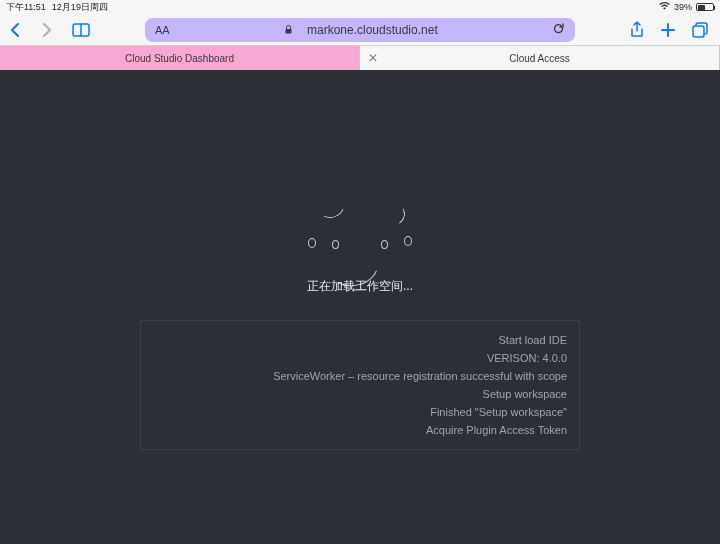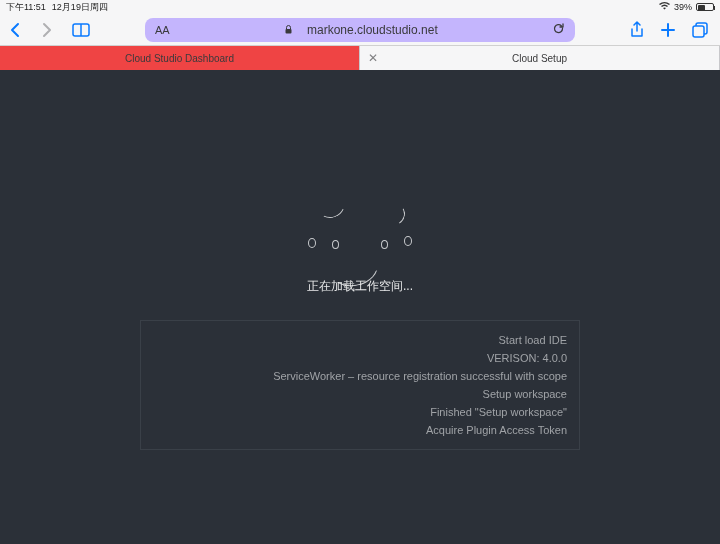--- a/index.html
+++ b/index.html
@@ -11,21 +11,21 @@
 .tb-left { display: flex; gap: 18px; align-items: center; width: 100px; }
 .tb-icon { color: #0a7aff; display: flex; align-items: center; justify-content: center; cursor: pointer; }
 .tb-icon.disabled { color: #b0b0b2; }
 .tb-center { flex: 1; display: flex; align-items: center; justify-content: center; }
 .addr { background: #c4b5fd; border-radius: 8px; height: 24px; width: 430px; display: flex; align-items: center; padding: 0 10px; }
 .addr-aa { font-size: 11px; color: #3a3a3c; padding-right: 70px; }
 .addr-mid { flex: 1; display: flex; align-items: center; justify-content: center; gap: 14px; font-size: 12px; color: #3a3a3c; }
 .lock { width: 9px; height: 9px; }
 .reload { color: #3a3a3c; padding-left: 70px; }
 .tb-right { display: flex; gap: 16px; align-items: center; width: 100px; justify-content: flex-end; padding-right: 4px; }
-.tabs { height: 24px; background: #ef4444; display: flex; }
+.tabs { height: 24px; background: #f9a8d4; display: flex; }
 .tab { flex: 1; display: flex; align-items: center; justify-content: center; font-size: 10px; color: #3a3a3c; position: relative; border-right: 1px solid #c8c8cb; }
 .tab.active { background: #f6f6f7; }
 .tab-close { position: absolute; left: 8px; color: #808083; font-size: 12px; cursor: pointer; }
 .content { height: calc(544px - 70px); background: #2b3038; position: relative; }
 .face { position: absolute; top: 118px; left: 50%; transform: translateX(-50%); width: 140px; height: 110px; }
 .eyebrow-l, .eyebrow-r, .eye-l, .eye-r, .mouth { position: absolute; }
 .eyebrow-l { top: 0; left: 25px; width: 30px; height: 30px; border: 1px solid #c8cacd; border-color: transparent transparent #c8cacd transparent; border-radius: 50%; transform: rotate(-20deg); }
 .eyebrow-r { top: 15px; right: 25px; width: 22px; height: 22px; border: 1px solid #c8cacd; border-color: transparent #c8cacd transparent transparent; border-radius: 50%; transform: rotate(15deg); }
 .eye-l { top: 50px; left: 18px; width: 8px; height: 10px; border: 1px solid #c8cacd; border-radius: 50%; }
 .eye-l2 { position: absolute; top: 52px; left: 42px; width: 7px; height: 9px; border: 1px solid #c8cacd; border-radius: 50%; }
@@ -117,21 +117,21 @@
     </span>
   </div>
 </div>
 
 <div class="tabs">
   <div class="tab">
     <span>Cloud Studio Dashboard</span>
   </div>
   <div class="tab active">
     <span class="tab-close">✕</span>
-    <span>Cloud Setup</span>
+    <span>Cloud Access</span>
   </div>
 </div>
 
 <div class="content">
   <div class="face">
     <div class="eyebrow-l"></div>
     <div class="eyebrow-r"></div>
     <div class="eye-l"></div>
     <div class="eye-l2"></div>
     <div class="eye-r"></div>

